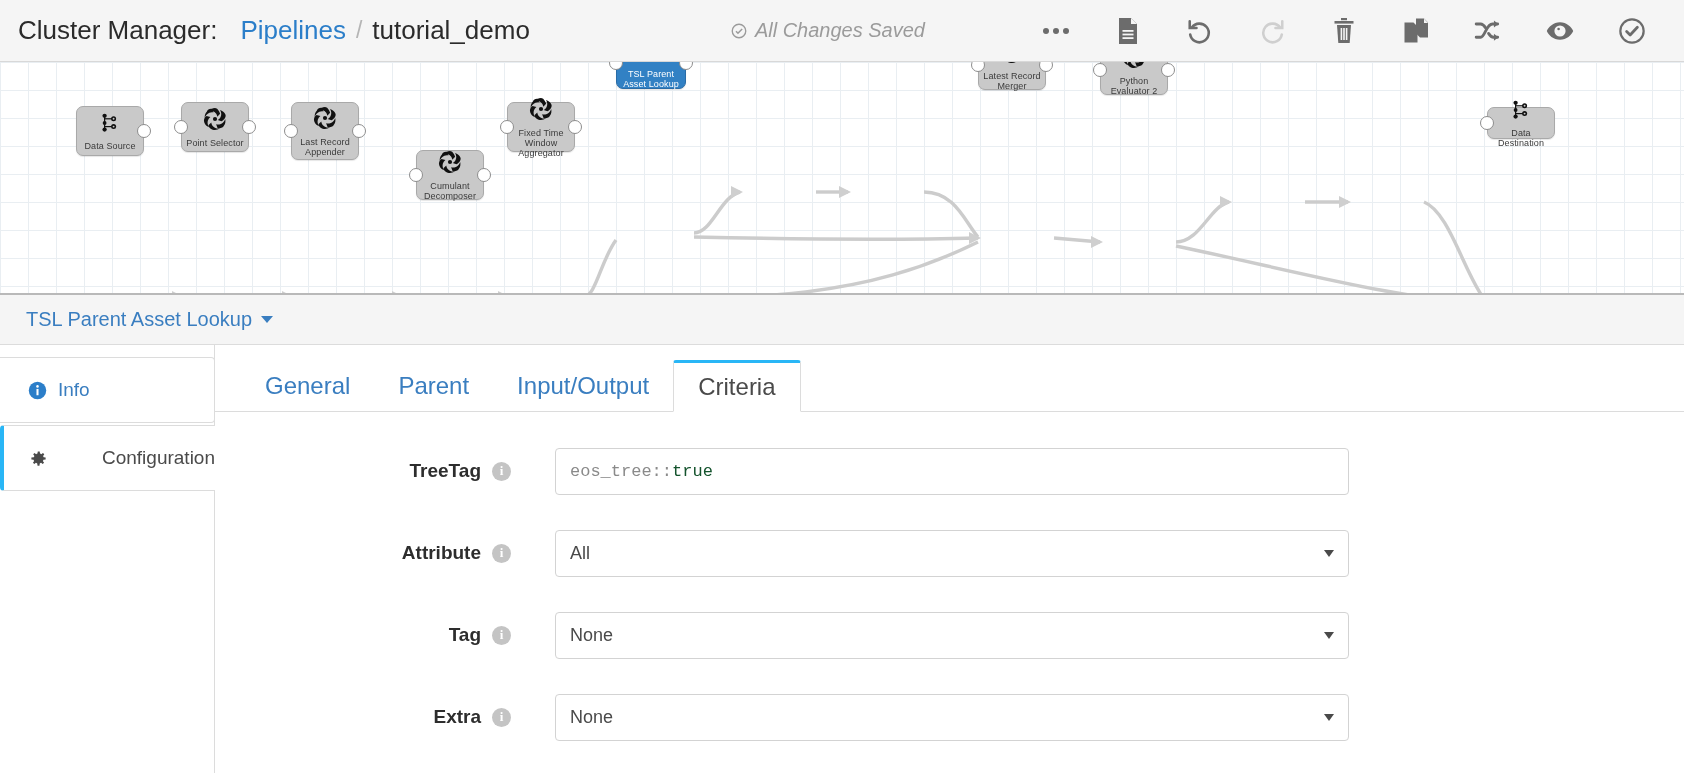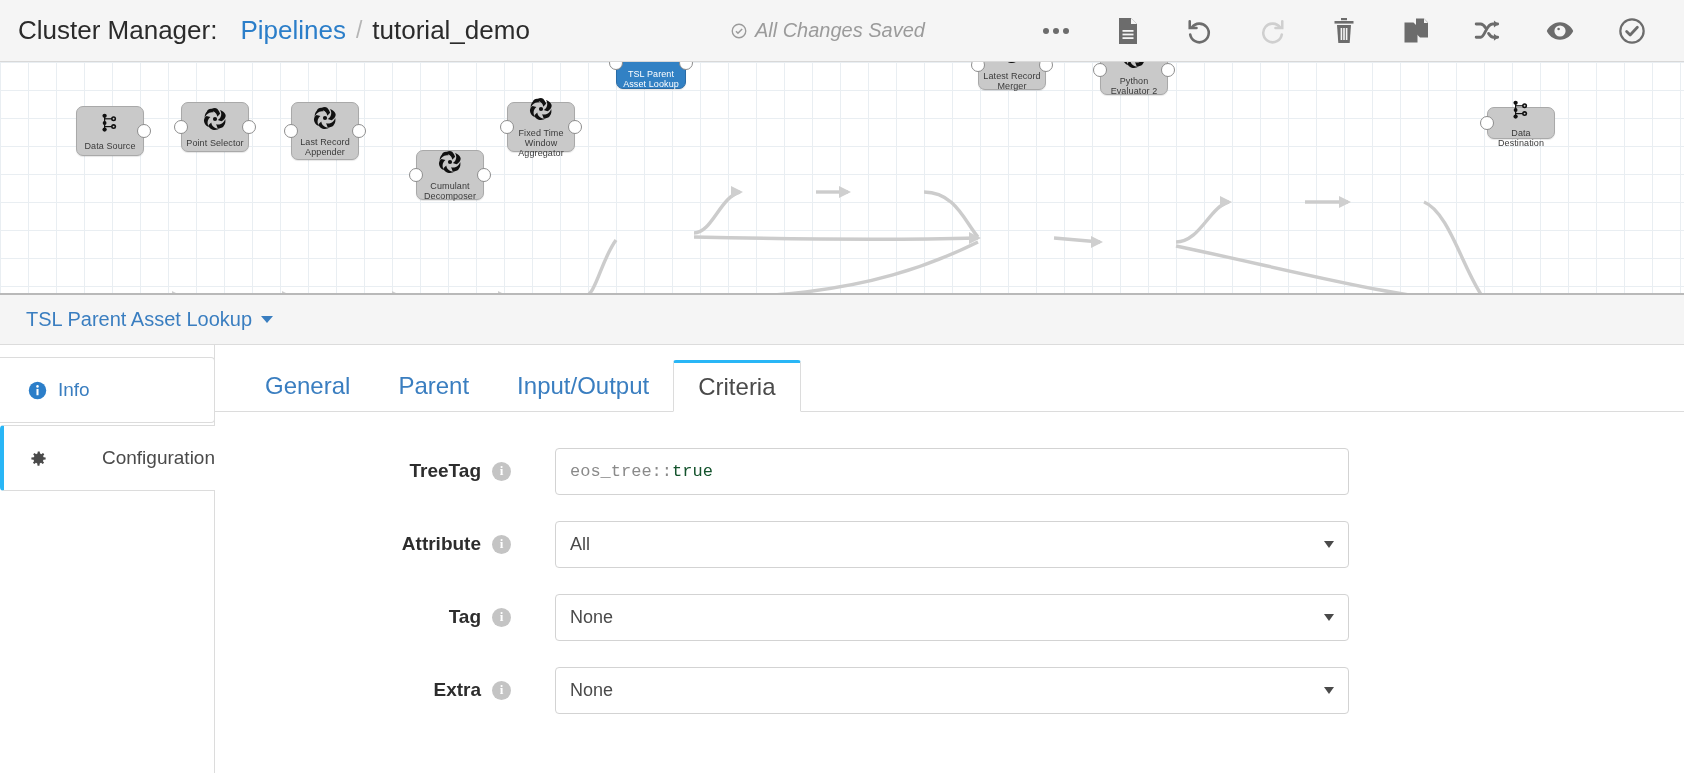--- a/index.html
+++ b/index.html
@@ -223,21 +223,21 @@
     border-radius: 3px 3px 0 0;
     line-height: 48px;
   }
 
   .form {
     padding: 36px 0 0 0;
   }
   .form-row {
     display: flex;
     align-items: flex-start;
-    margin-bottom: 26px;
+    margin-bottom: 35px;
   }
   .form-label {
     width: 340px;
     flex: 0 0 340px;
     text-align: right;
     font-size: 19px;
     font-weight: bold;
     color: #2d2d2d;
     line-height: 46px;
     padding-right: 0;

